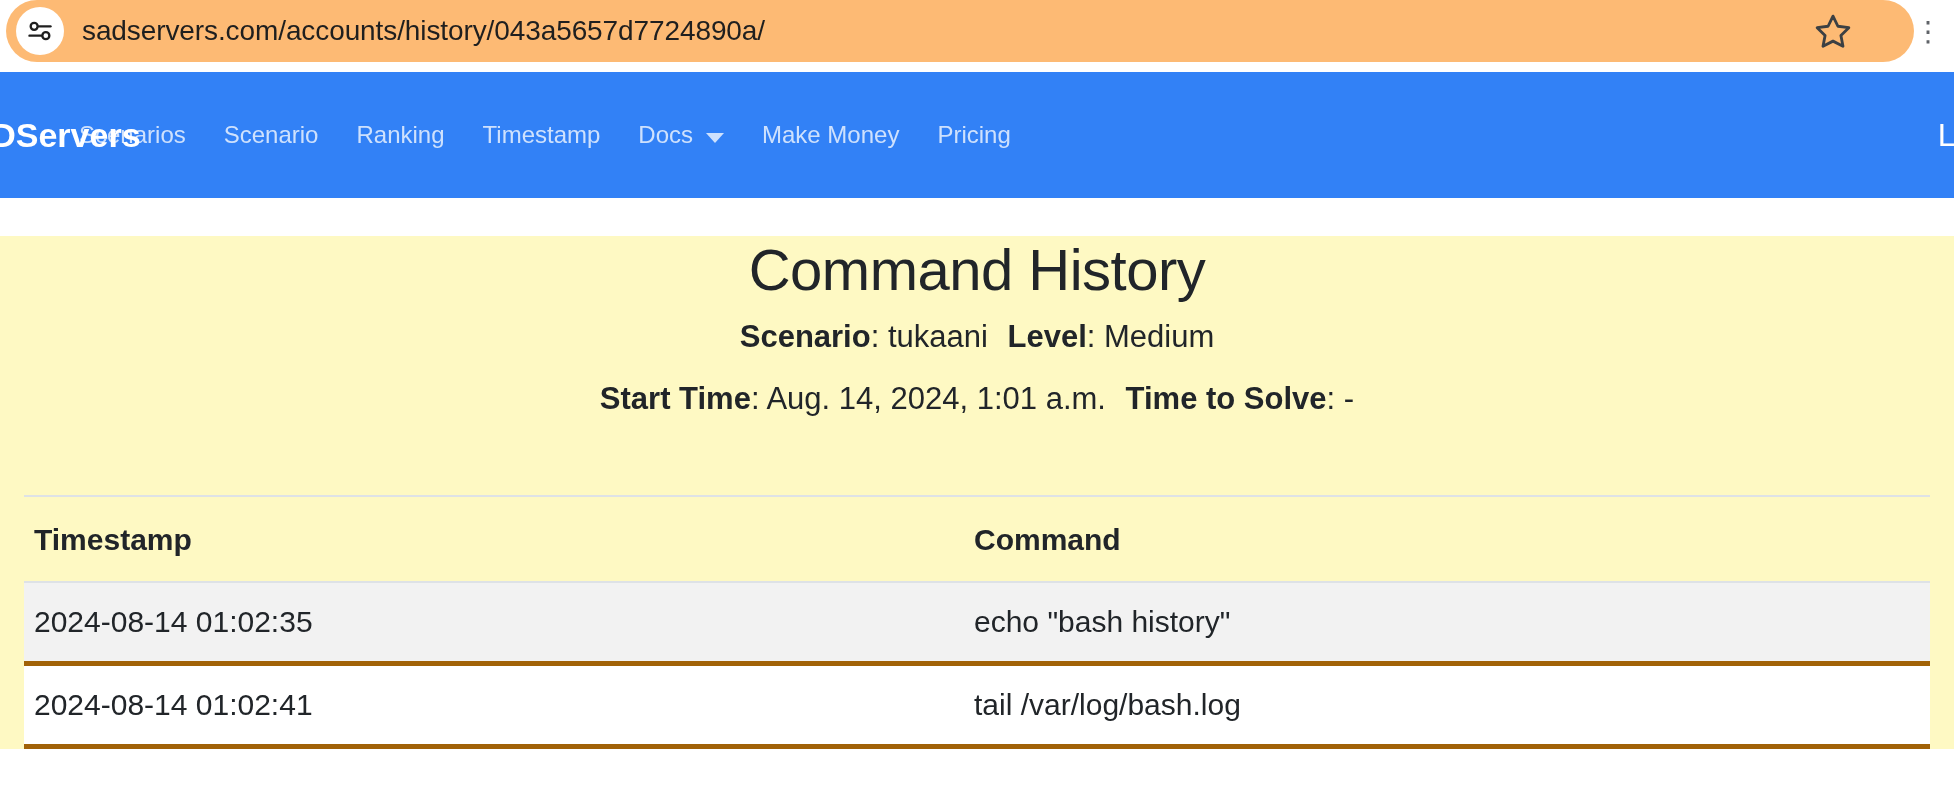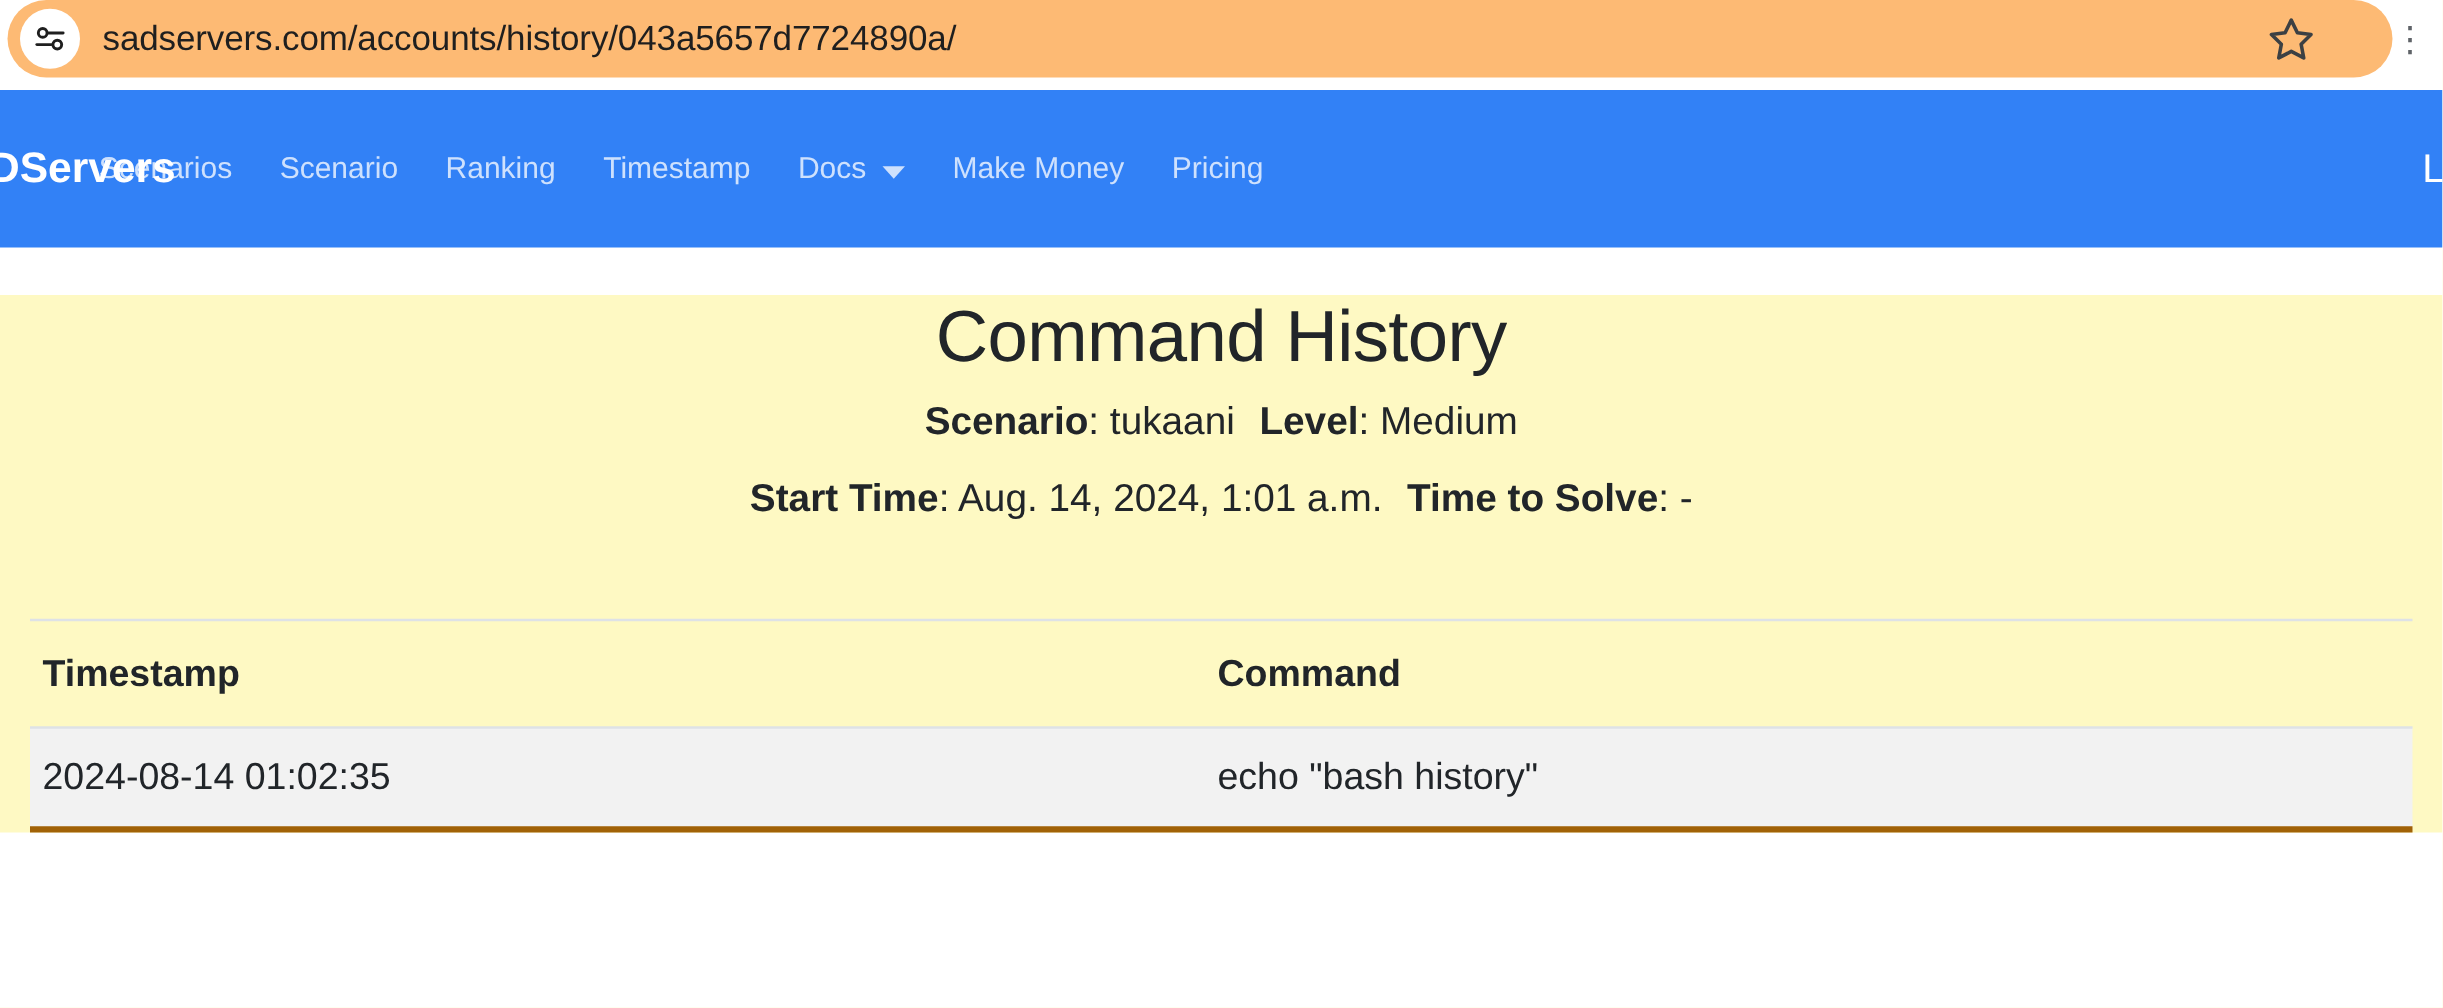--- a/index.html
+++ b/index.html
@@ -287,17 +287,21 @@
         <tr>
           <th class="col-ts">Timestamp</th>
           <th class="col-cmd">Command</th>
         </tr>
       </thead>
       <tbody>
         <tr>
           <td class="col-ts">2024-08-14 01:02:35</td>
           <td class="col-cmd">echo "bash history"</td>
         </tr>
+        <tr>
+          <td class="col-ts">2024-08-14 01:02:41</td>
+          <td class="col-cmd">tail /var/log/bash.log</td>
+        </tr>
       </tbody>
     </table>
   </div>
 
 </main>
 
 </body></html>

